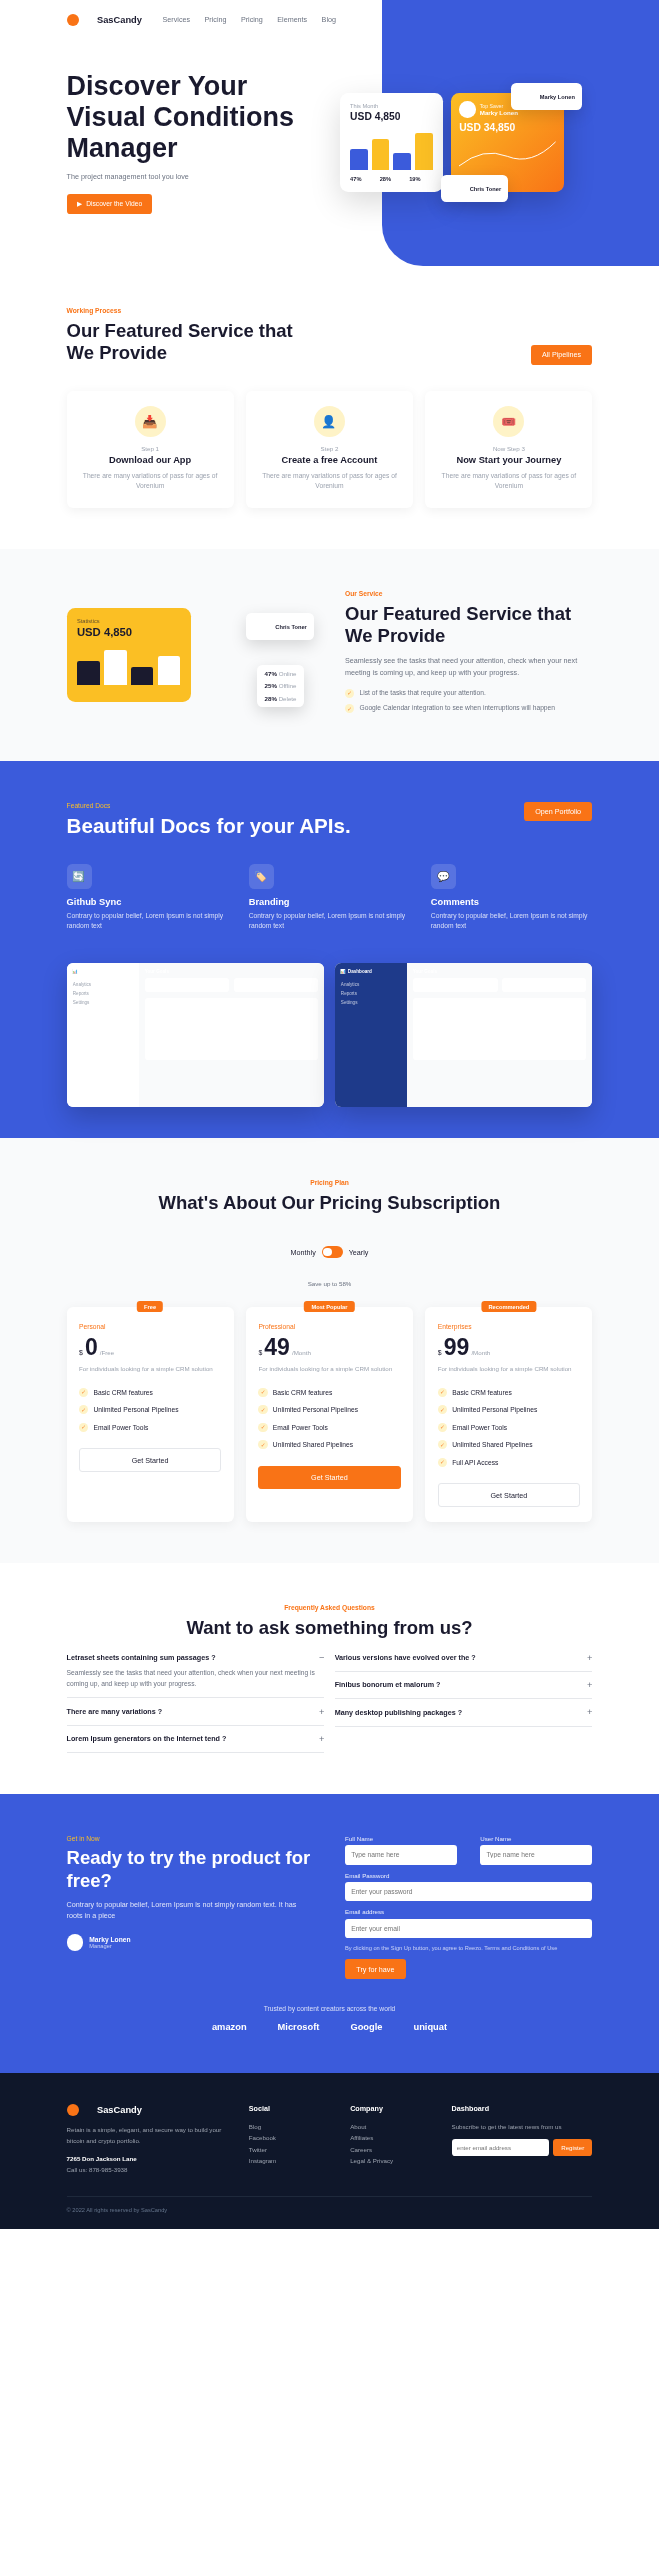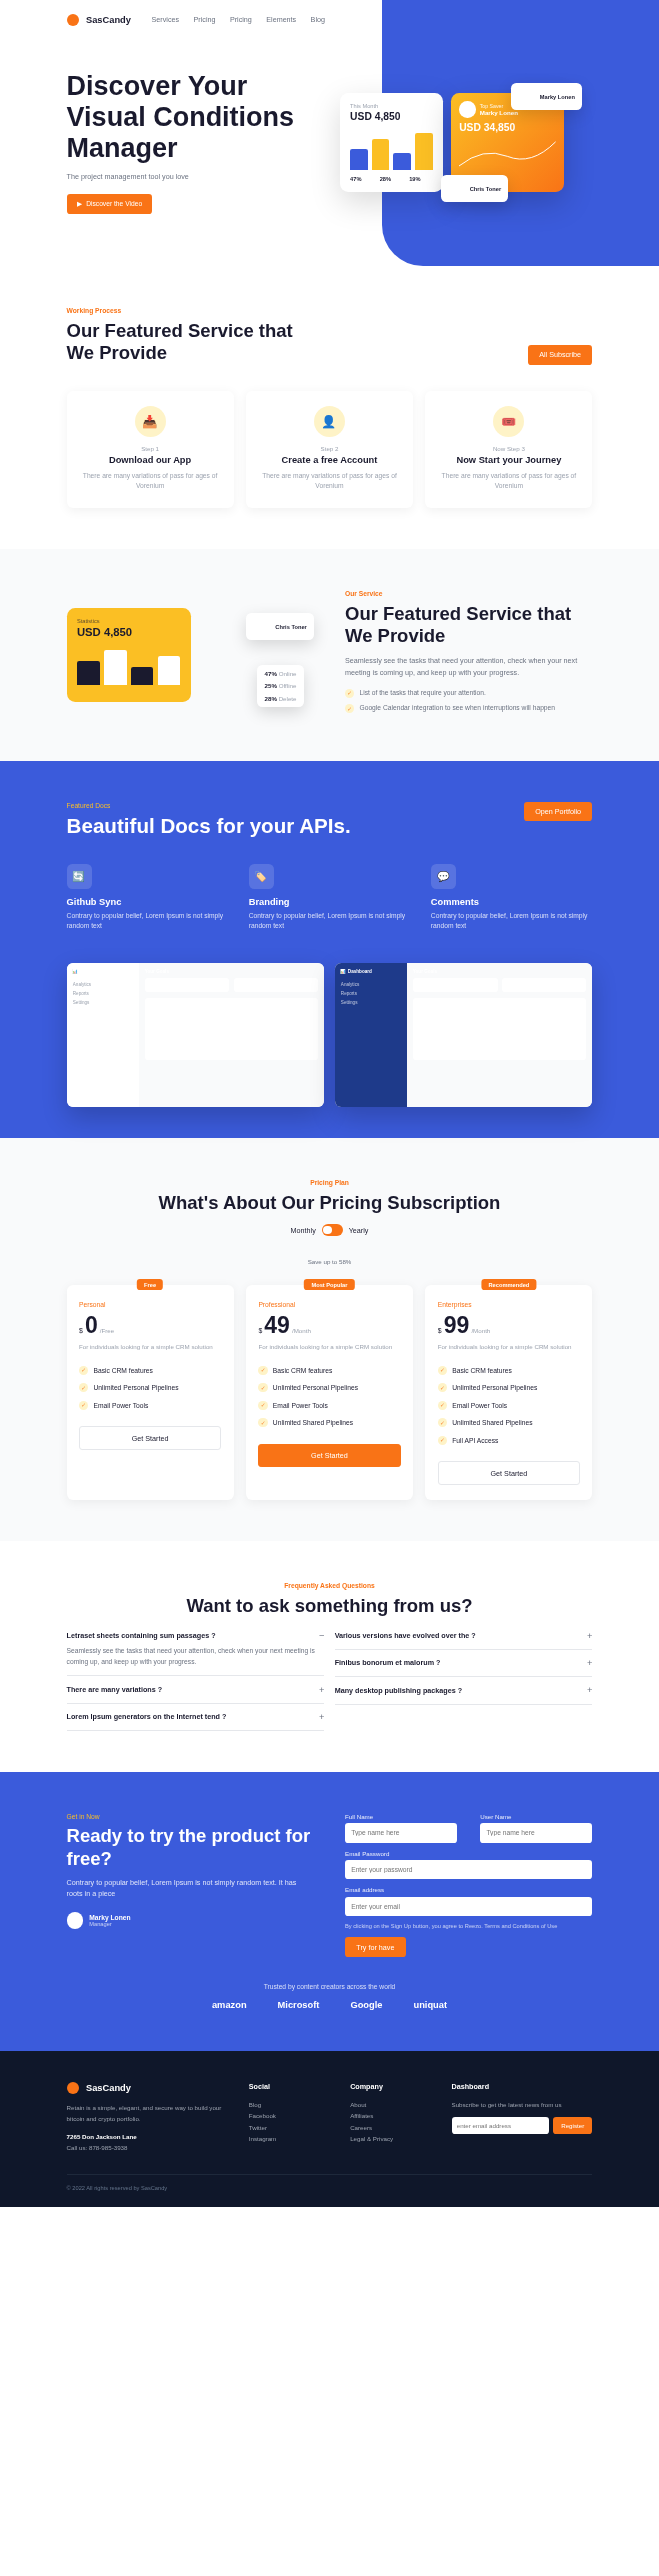--- a/index.html
+++ b/index.html
@@ -2,21 +2,21 @@
 <html style="font-size:8.2px"><head>
 <meta charset="utf-8">
 <style>
 * { margin: 0; padding: 0; box-sizing: border-box; }
 body { font-family: -apple-system, BlinkMacSystemFont, 'Segoe UI', sans-serif; color: #1a1a2e; background: #fff; }
 .container { max-width: 567px; margin: 0 auto; padding: 0 20.6px; }
 
 
 .header { display: flex; align-items: center; justify-content: space-between; padding: 10.3px 0; }
 .header-left { display: flex; align-items: center; gap: 20.6px; }
-.logo { display: flex; align-items: center; gap: 7px; font-weight: 700; font-size: 9.3px; }
+.logo { display: flex; align-items: center; gap: 18px; font-weight: 700; font-size: 9.3px; }
 .logo-icon { width: 12.4px; height: 12.4px; background: #f97316; border-radius: 50%; }
 .nav { display: flex; gap: 14.4px; }
 .nav a { color: #6b7280; text-decoration: none; font-size: 7.2px; }
 .header-right { display: flex; align-items: center; gap: 10.3px; }
 .search-link { color: #3b5bdb; font-size: 7.2px; text-decoration: none; }
 .btn-primary { background: #f97316; color: #fff; border: none; padding: 5.2px 11.3px; border-radius: 3.1px; font-size: 7.2px; cursor: pointer; font-weight: 500; }
 
 
 .hero-wrap { position: relative; overflow: hidden; }
 .hero-bg { position: absolute; right: 0; top: 0; width: 42%; height: 100%; background: #3b5bdb; border-radius: 0 0 0 41px; }
@@ -72,21 +72,21 @@
 .docs-feat h3 { font-size: 9.3px; margin-bottom: 4.1px; }
 .docs-feat p { font-size: 6.7px; opacity: 0.8; line-height: 1.6; }
 .dash-previews { display: flex; gap: 10.3px; padding-bottom: 31px; }
 .dash-preview { flex: 1; background: #f3f4f6; border-radius: 6.2px; height: 144px; box-shadow: 0 10.3px 26px rgba(0,0,0,0.2); overflow: hidden; display: flex; }
 .dash-side { width: 72px; background: #fff; padding: 6.2px; font-size: 4.6px; }
 .dash-side.dark { background: #1e3a8a; color: #fff; }
 .dash-main { flex: 1; background: #f9fafb; padding: 6.2px; font-size: 4.6px; }
 
 
 .pricing-section { background: #f9fafb; padding: 41px 0; }
-.pricing-header { text-align: center; margin-bottom: 10px; }
+.pricing-header { text-align: center; margin-bottom: 32px; }
 .pricing-header h2 { font-size: 18.5px; font-weight: 800; }
 .toggle-wrap { display: flex; justify-content: center; align-items: center; gap: 6.2px; margin-bottom: 22px; font-size: 7.2px; }
 .toggle { width: 20.6px; height: 11.3px; background: #f97316; border-radius: 10.3px; position: relative; }
 .toggle::after { content: ''; position: absolute; width: 8.2px; height: 8.2px; background: #fff; border-radius: 50%; top: 1.5px; left: 1.5px; }
 .save-badge { text-align: center; font-size: 6.2px; color: #6b7280; margin-bottom: 20.6px; }
 .pricing-grid { display: grid; grid-template-columns: repeat(3, 1fr); gap: 12.4px; }
 .price-card { background: #fff; border-radius: 6.2px; padding: 15.5px 12.4px; box-shadow: 0 2.1px 10.3px rgba(0,0,0,0.06); position: relative; }
 .price-badge { position: absolute; top: -6.2px; left: 50%; transform: translateX(-50%); background: #f97316; color: #fff; padding: 2.6px 7.2px; border-radius: 3.1px; font-size: 5.7px; font-weight: 600; }
 .price-card .plan-name { color: #f97316; font-size: 6.7px; margin-bottom: 4.1px; }
 .price-card .price { display: flex; align-items: baseline; gap: 2.1px; margin-bottom: 3.1px; }
@@ -210,21 +210,21 @@
 </div>
 </div>
 
 <section class="section">
 <div class="container">
   <div class="section-header">
     <div>
       <div class="section-label">Working Process</div>
       <h2 class="section-title" style="max-width:258px">Our Featured Service that We Provide</h2>
     </div>
-    <button class="btn-primary">All Subscribe</button>
+    <button class="btn-primary">All Pipelines</button>
   </div>
   <div class="steps" id="steps">
         <div class="step-card">
     <div class="step-icon">📥</div>
     <div class="step-num">Step 1</div>
     <h3>Download our App</h3>
     <p>There are many variations of pass for ages of Vorenium</p>
   </div>
         <div class="step-card">
     <div class="step-icon">👤</div>

